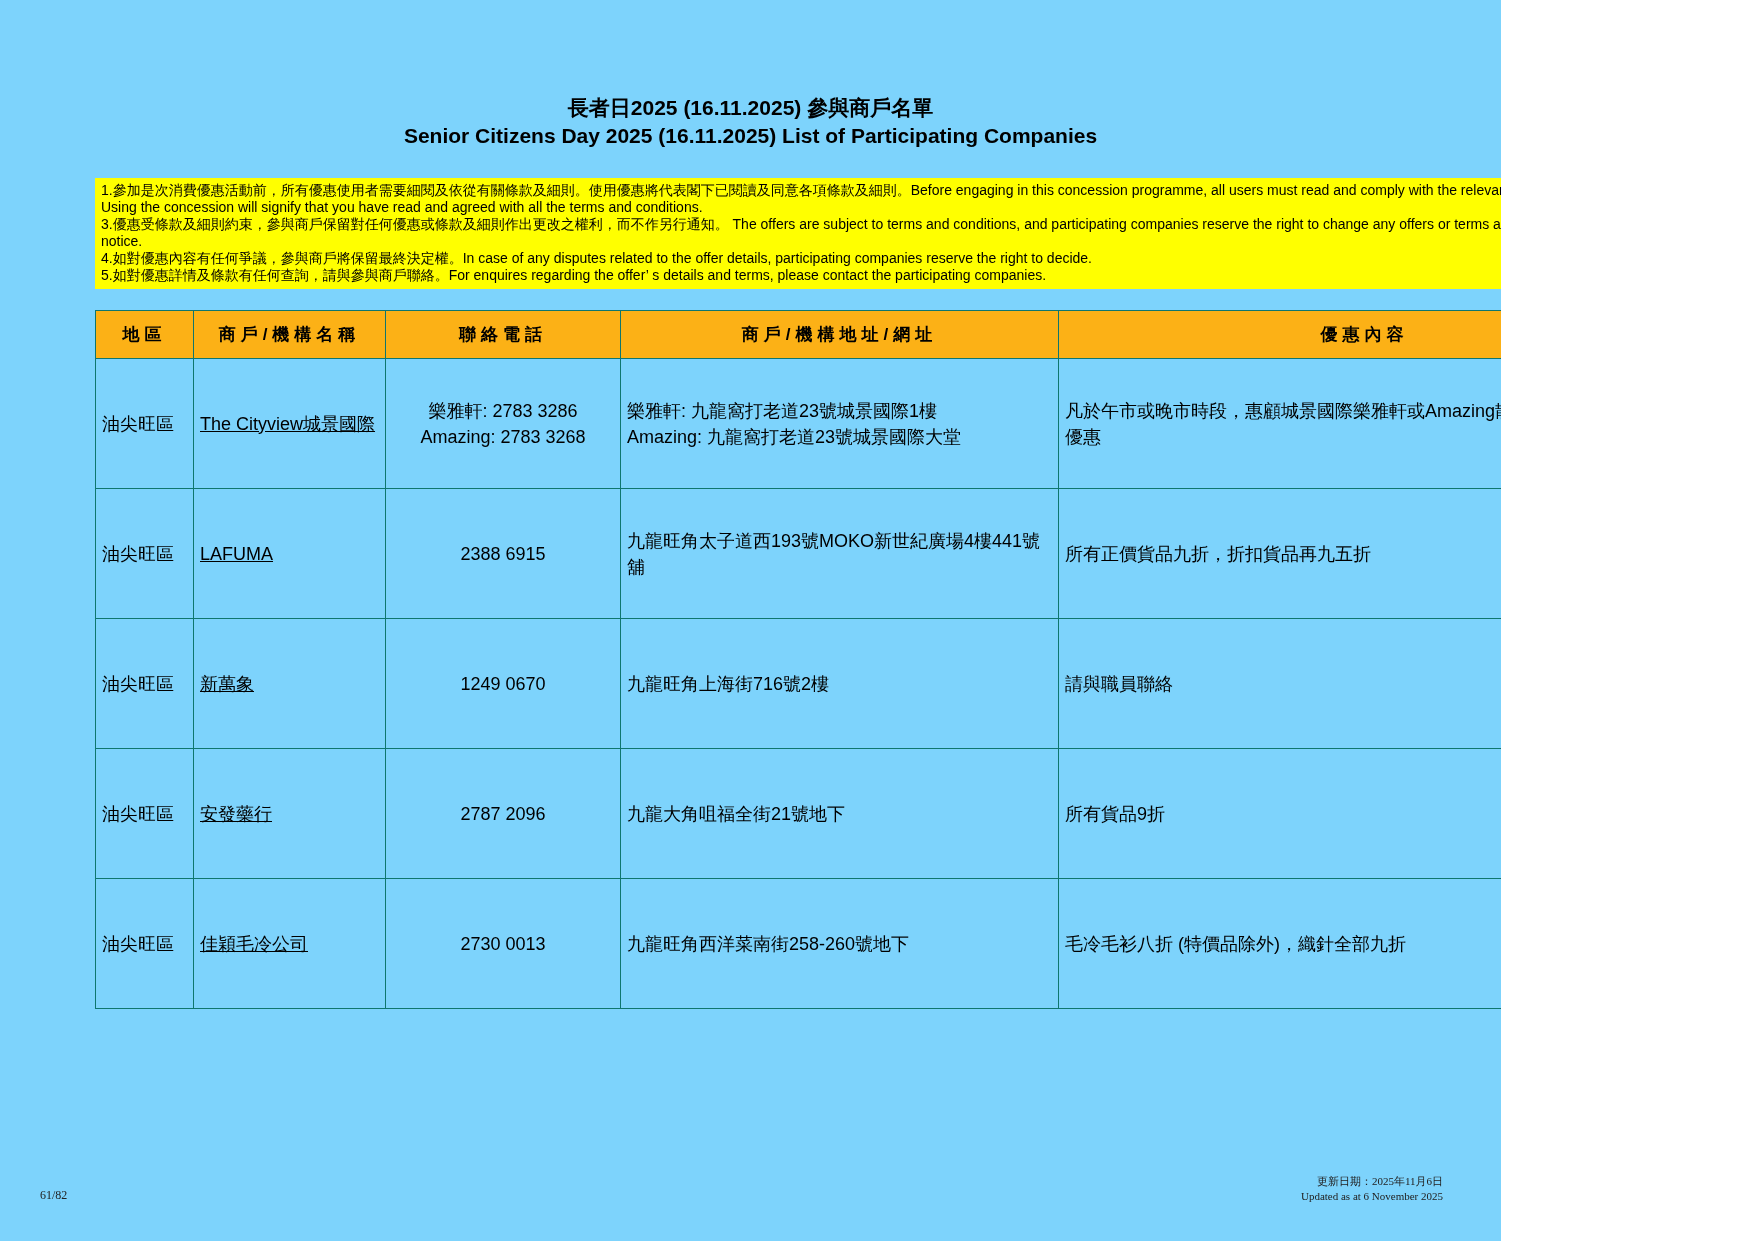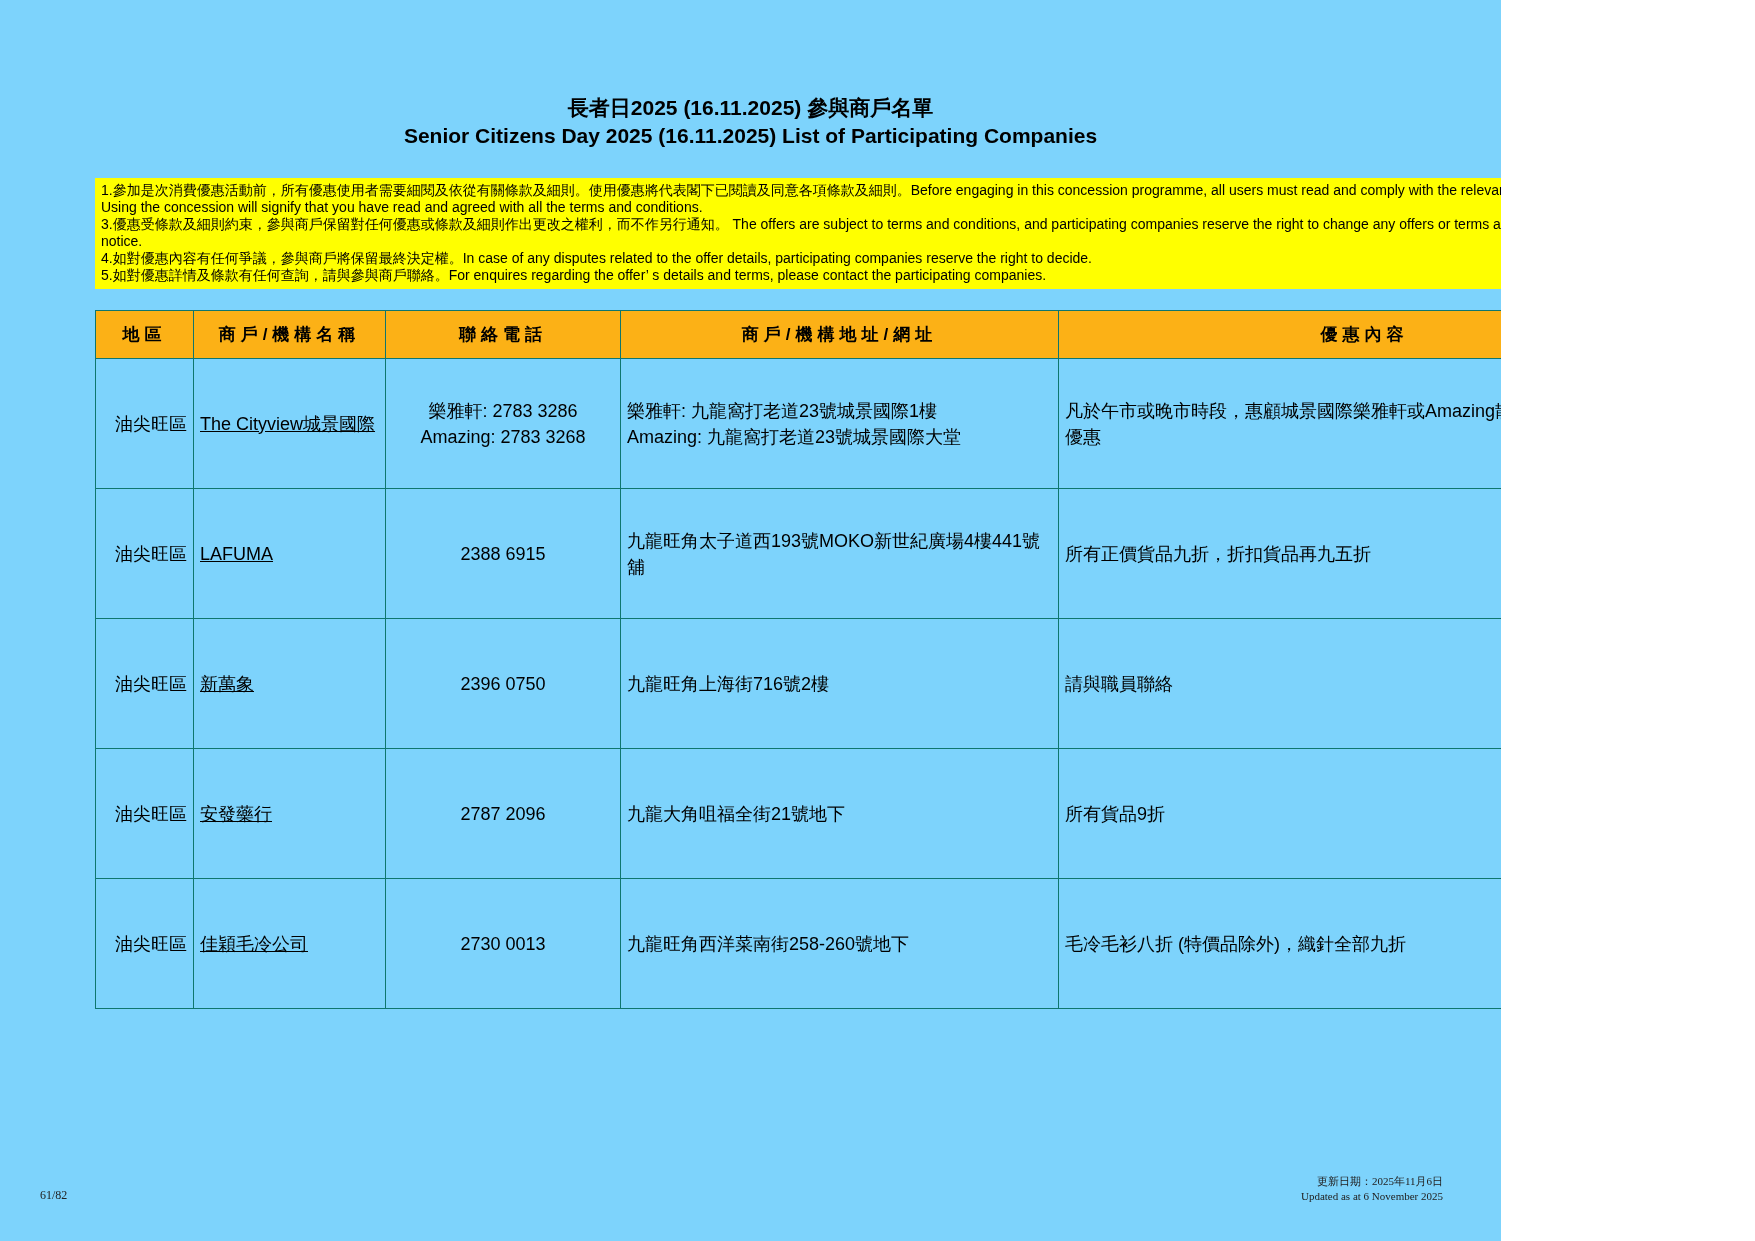--- a/index.html
+++ b/index.html
@@ -26,21 +26,21 @@
   }
   table.companies thead th{
     background:var(--header-bg,#FCB116);
     height:48px;font-size:17px;font-weight:bold;letter-spacing:5px;
     text-align:center;vertical-align:middle;padding:2px;
   }
   table.companies td{
     height:130px;font-size:18px;line-height:26px;
     vertical-align:middle;padding:4px 6px;
   }
-  td.c-district{text-align:right;padding:4px 2px;}
+  td.c-district{text-align:left;padding:4px 2px;}
   td.c-name{text-align:left;padding:4px 4px;text-decoration:underline;}
   td.c-phone{text-align:center;white-space:pre-line;}
   td.c-address{text-align:left;white-space:pre-line;}
   td.c-offer{text-align:left;}
   .page-number{
     position:absolute;top:1188px;left:0;width:100%;text-align:left;
     font-family:"Liberation Serif",serif;font-size:12px;color:#222;padding-left:40px;
   }
   .updated{
     position:absolute;top:1174px;right:58px;text-align:right;
@@ -94,21 +94,21 @@
       <tr>
         <td class="c-district">油尖旺區</td>
         <td class="c-name">LAFUMA</td>
         <td class="c-phone">2388 6915</td>
         <td class="c-address">九龍旺角太子道西193號MOKO新世紀廣場4樓441號舖</td>
         <td class="c-offer">所有正價貨品九折，折扣貨品再九五折</td>
       </tr>
       <tr>
         <td class="c-district">油尖旺區</td>
         <td class="c-name">新萬象</td>
-        <td class="c-phone">2396 0750</td>
+        <td class="c-phone">1249 0670</td>
         <td class="c-address">九龍旺角上海街716號2樓</td>
         <td class="c-offer">請與職員聯絡</td>
       </tr>
       <tr>
         <td class="c-district">油尖旺區</td>
         <td class="c-name">安發藥行</td>
         <td class="c-phone">2787 2096</td>
         <td class="c-address">九龍大角咀福全街21號地下</td>
         <td class="c-offer">所有貨品9折</td>
       </tr>

